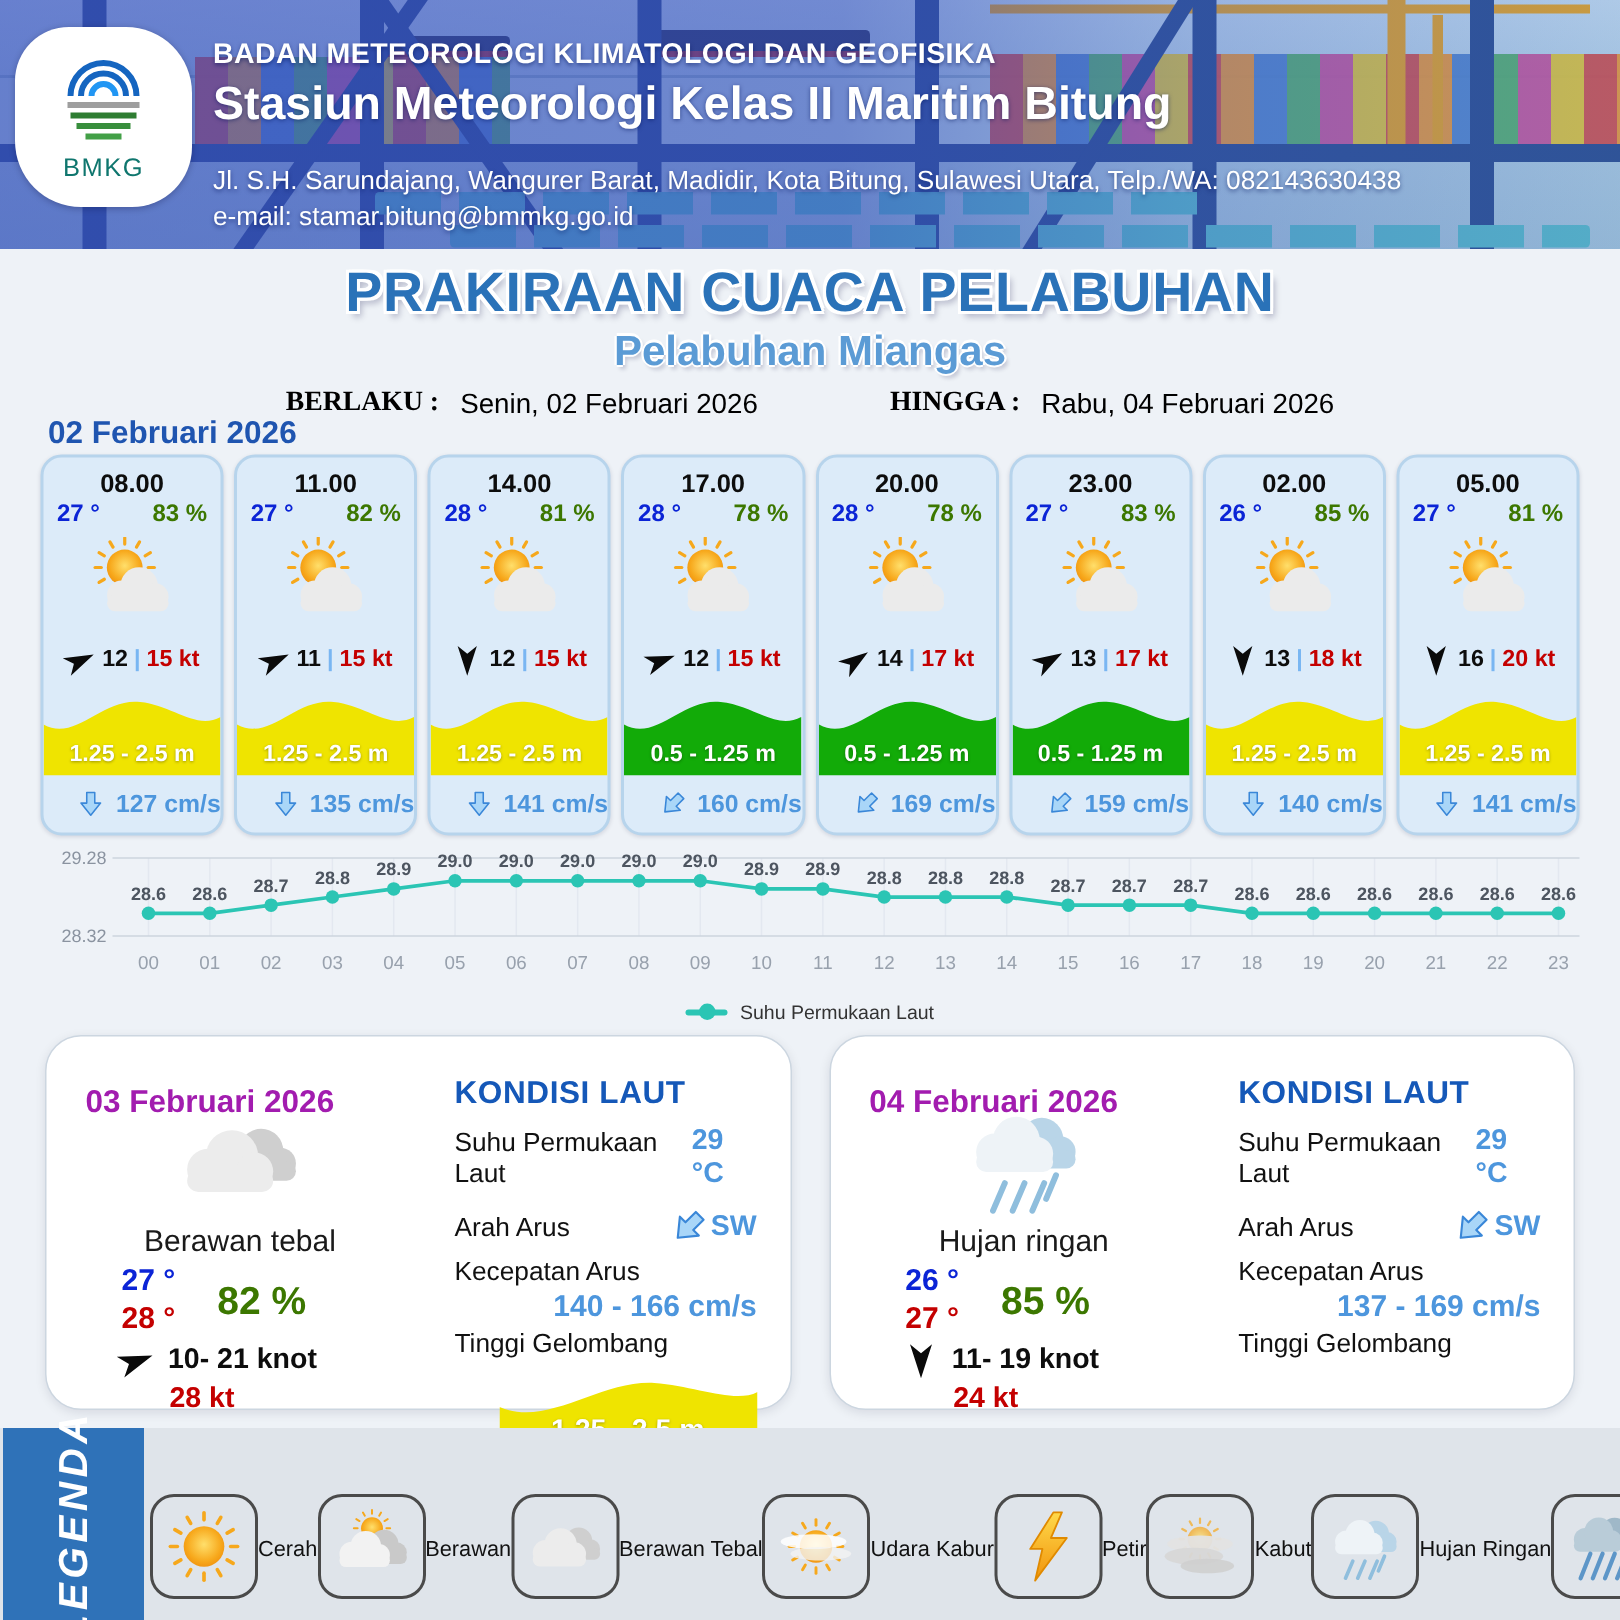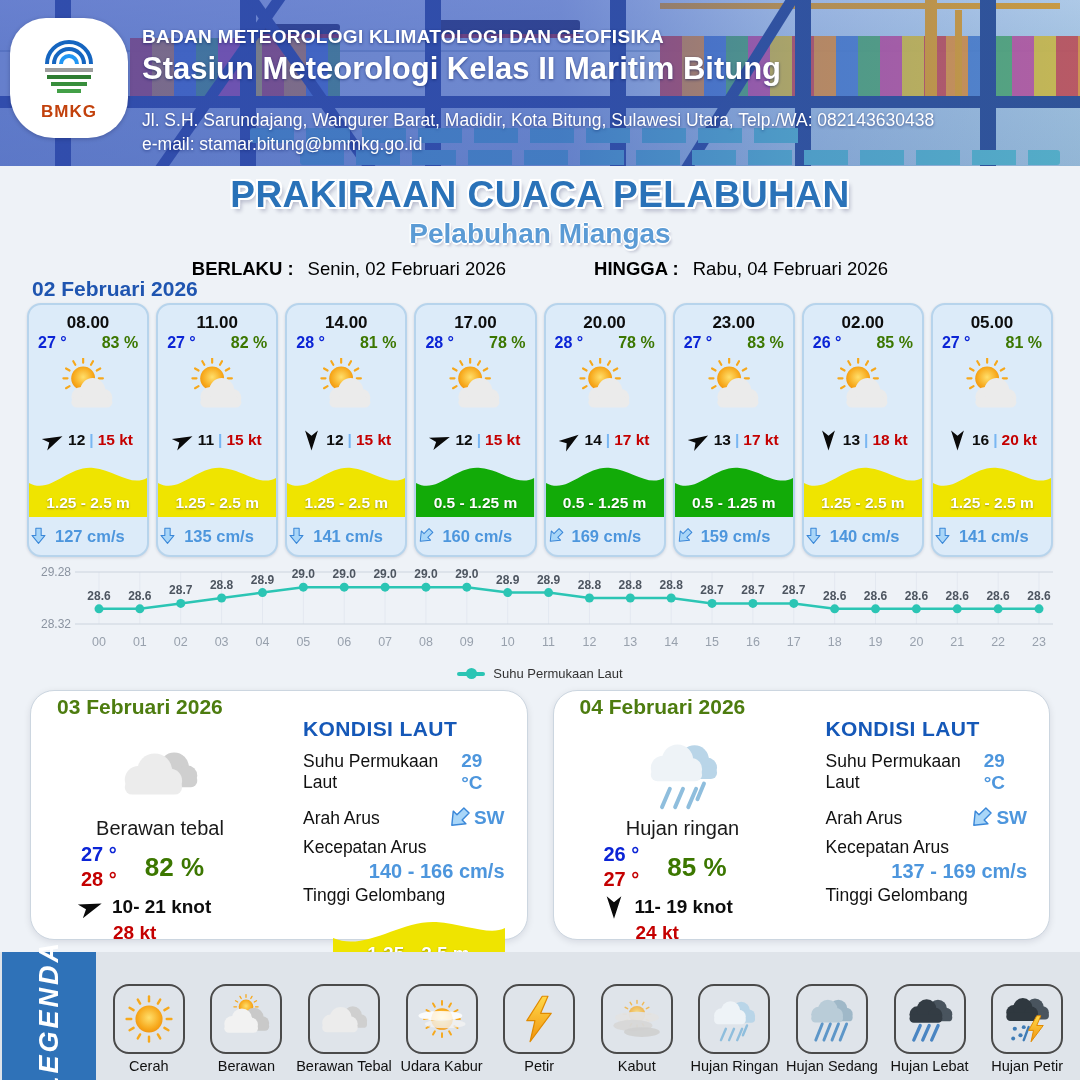--- a/index.html
+++ b/index.html
@@ -11,66 +11,66 @@
   .cstack{position:absolute;background-image:repeating-linear-gradient(90deg,#c9534f 0 22px,#e2983a 22px 44px,#4f86c9 44px 66px,#53ae6e 66px 88px,#c05a9a 88px 110px,#d8c43c 110px 132px),repeating-linear-gradient(0deg,rgba(0,0,0,.18) 0 2px,rgba(255,255,255,0) 2px 15px);opacity:.95;}
   .ship{position:absolute;background:#2c3e60;border-radius:3px 3px 6px 6px;}
   .ship::after{content:'';position:absolute;left:0;right:0;bottom:-4px;height:4px;background:#b03a3a;}
   .craneH{position:absolute;background:#dba32d;}
   .mull{position:absolute;top:0;bottom:0;width:16px;background:#2c5290;}
   .mullH{position:absolute;left:0;right:0;top:96px;height:12px;background:#2c5290;}
   .diag{position:absolute;width:11px;height:260px;background:#2c5290;top:-40px;}
   .chairs{position:absolute;height:15px;border-radius:3px;background:repeating-linear-gradient(90deg,#56b8c6 0 44px,rgba(0,0,0,0) 44px 56px);}
   .hdr .overlay{position:absolute;inset:0;background:linear-gradient(90deg,rgba(52,74,190,.62) 0%,rgba(52,74,190,.55) 52%,rgba(60,84,200,.28) 74%,rgba(70,95,210,.12) 100%);}
   .logo{position:absolute;left:10px;top:18px;width:118px;height:120px;background:#fff;border-radius:36px 44px 40px 44px;z-index:5;display:flex;flex-direction:column;align-items:center;justify-content:center;box-shadow:0 1px 4px rgba(0,0,40,.25);}
-  .logo .bmkg-txt{font-weight:bold;font-size:17px;color:#c2410c;letter-spacing:1px;margin-top:-2px;}
+  .logo .bmkg-txt{font-weight:normal;font-size:17px;color:#0f766e;letter-spacing:1px;margin-top:-2px;}
   .hdr-text{position:absolute;left:142px;top:26px;z-index:4;color:#fff;text-shadow:0 1px 3px rgba(0,20,90,.55);}
   .agency{font-size:19px;font-weight:bold;letter-spacing:.3px;}
   .station{font-size:31px;font-weight:bold;margin-top:3px;}
   .address{font-size:17.5px;margin-top:23px;}
   .email{font-size:17.5px;margin-top:3px;}
   
   .titlebox{position:absolute;top:174px;left:0;width:1080px;text-align:center;}
   .main-title{font-size:37px;font-weight:bold;color:#2a72b8;letter-spacing:.5px;
     text-shadow:-2px 0 0 #fff,2px 0 0 #fff,0 -2px 0 #fff,0 2px 0 #fff,-2px -2px 0 #fff,2px 2px 0 #fff,-2px 2px 0 #fff,2px -2px 0 #fff,3px 4px 4px rgba(0,0,60,.25);}
   .port-title{font-size:28px;font-weight:bold;color:#5b9bd5;margin-top:2px;
     text-shadow:-1.5px 0 0 #fff,1.5px 0 0 #fff,0 -1.5px 0 #fff,0 1.5px 0 #fff,2px 3px 3px rgba(0,0,60,.2);}
   .valid-row{margin-top:8px;font-size:18.5px;color:#000;display:flex;justify-content:center;gap:14px;}
-  .valid-row b{font-weight:bold;}
+  .valid-row b{font-weight:bold;font-family:Liberation Serif, serif;}
   .valid-row .gap{width:60px;}
   .date-label{position:absolute;top:277px;left:32px;font-size:21px;font-weight:bold;color:#1f55b0;}
   
   .cards{position:absolute;top:303px;left:27px;width:1026px;display:flex;gap:7px;}
   .hcard{flex:1;height:250px;background:#dcebf9;border:2px solid #b7d4ec;border-radius:14px;overflow:hidden;display:flex;flex-direction:column;box-shadow:0 1px 3px rgba(0,0,50,.12);}
   .h-time{text-align:center;font-weight:bold;font-size:17px;color:#0d0d0d;margin-top:8px;}
   .h-th{display:flex;justify-content:space-between;padding:1px 9px 0;font-size:16px;font-weight:bold;}
   .h-th .t{color:#0b24d6;}
   .h-th .h{color:#3c7700;}
   .h-icon{height:74px;display:flex;align-items:center;justify-content:center;}
   .h-icon svg{width:72px;height:62px;}
   .h-wind{display:flex;align-items:center;justify-content:center;gap:4px;font-size:15.5px;font-weight:bold;height:28px;}
   .h-wind .ws{color:#0d0d0d;}
   .h-wind .sep{color:#79b6f2;}
   .h-wind .wg{color:#c40000;}
   .dart{display:inline-flex;width:21px;height:15px;}
   .dart svg{width:100%;height:100%;}
   .h-wave{position:relative;height:58px;margin-top:auto;}
   .h-wave svg{position:absolute;inset:0;width:100%;height:100%;}
   .wave-text{position:absolute;left:0;right:0;bottom:5px;text-align:center;color:#fff;font-weight:bold;font-size:15.5px;text-shadow:0 1px 2px rgba(0,0,0,.35);}
-  .h-cur{height:38px;display:flex;align-items:center;justify-content:flex-start;gap:7px;font-size:16.5px;font-weight:bold;color:#4d96dd;}
+  .h-cur{height:38px;display:flex;align-items:center;justify-content:flex-end;gap:7px;font-size:16.5px;font-weight:bold;color:#4d96dd;}
   .cur-arrow{display:inline-flex;width:19px;height:26px;}
   .cur-arrow svg{width:100%;height:100%;}
   
   .chartbox{position:absolute;top:558px;left:25px;width:1030px;}
   .chart-legend{display:flex;align-items:center;justify-content:center;gap:8px;margin-top:2px;font-size:13px;color:#333;}
   .lg-mark{width:28px;height:4px;background:#2bc5b4;border-radius:2px;position:relative;}
   .lg-mark::after{content:'';position:absolute;left:9px;top:-3.5px;width:11px;height:11px;border-radius:50%;background:#2bc5b4;}
   
   .daily-row{position:absolute;top:690px;left:30px;width:1020px;display:flex;gap:25px;}
   .dcard{flex:1;height:248px;background:#fff;border:1px solid #ccd6e0;border-radius:24px;box-shadow:0 2px 7px rgba(0,0,40,.10);position:relative;}
-  .d-date{position:absolute;left:26px;top:4px;color:#4d7c0f;font-size:21px;font-weight:bold;}
+  .d-date{position:absolute;left:26px;top:32px;color:#a21caf;font-size:21px;font-weight:bold;}
   .d-left{position:absolute;left:24px;top:40px;width:210px;}
   .d-icon{height:84px;display:flex;justify-content:center;align-items:center;}
   .d-icon svg{width:104px;height:84px;}
   .d-cond{font-size:20px;color:#1a1a1a;text-align:center;margin-top:2px;}
   .d-temps{display:flex;align-items:center;margin-top:2px;padding-left:26px;}
   .d-tcol{display:flex;flex-direction:column;line-height:25px;font-size:20px;font-weight:bold;}
   .d-tmin{color:#0b24d6;}
   .d-tmax{color:#c40000;}
   .d-hum{color:#3c7700;font-size:26px;font-weight:bold;margin-left:28px;}
   .d-wind{display:flex;align-items:center;gap:9px;font-size:19px;font-weight:bold;color:#0d0d0d;margin-top:4px;padding-left:24px;}
@@ -85,21 +85,21 @@
   .k-speed{text-align:right;color:#4d96dd;font-weight:bold;font-size:20px;margin-top:2px;}
   .k-wave{position:relative;width:172px;height:60px;margin-left:auto;margin-top:6px;}
   .k-wave svg{position:absolute;inset:0;width:100%;height:100%;}
   .k-wave .wave-text{font-size:19px;bottom:7px;}
   
   .legend-sec{position:absolute;top:952px;left:0;width:1080px;height:128px;background:#dfe4ea;}
   .legend-note{position:absolute;left:0;top:0;width:1080px;height:30px;background:#1a3a73;color:#fff;font-style:italic;font-size:15.5px;line-height:30px;padding-left:112px;box-sizing:border-box;}
   .legend-bar{position:absolute;left:2px;top:0;width:94px;height:128px;background:#2f72b8;display:flex;align-items:center;justify-content:center;}
   .legend-bar span{writing-mode:vertical-rl;transform:rotate(180deg);color:#fff;font-size:27px;font-weight:bold;font-style:italic;letter-spacing:3px;}
   .legend-items{position:absolute;left:100px;right:4px;top:32px;bottom:2px;display:flex;}
-  .legend-item{flex:1;display:flex;flex-direction:column;align-items:center;}
+  .legend-item{flex:1;display:flex;flex-direction:row;align-items:center;}
   .li-box{width:68px;height:66px;border:2px solid #4a4a4a;border-radius:16px;display:flex;align-items:center;justify-content:center;}
   .li-box svg{width:56px;height:52px;}
   .li-label{font-size:14.5px;color:#111;margin-top:4px;white-space:nowrap;}
 </style>
 </head>
 <body>
 
 <svg width="0" height="0" style="position:absolute" aria-hidden="true">
 <defs>
   <radialGradient id="gSun" cx="50%" cy="45%" r="60%">

